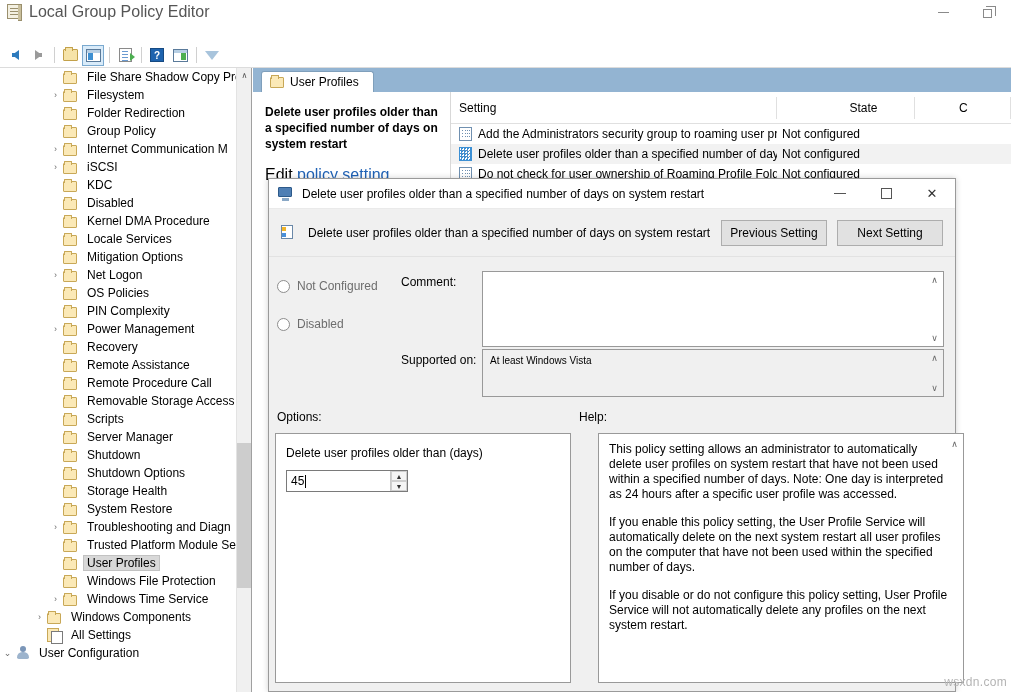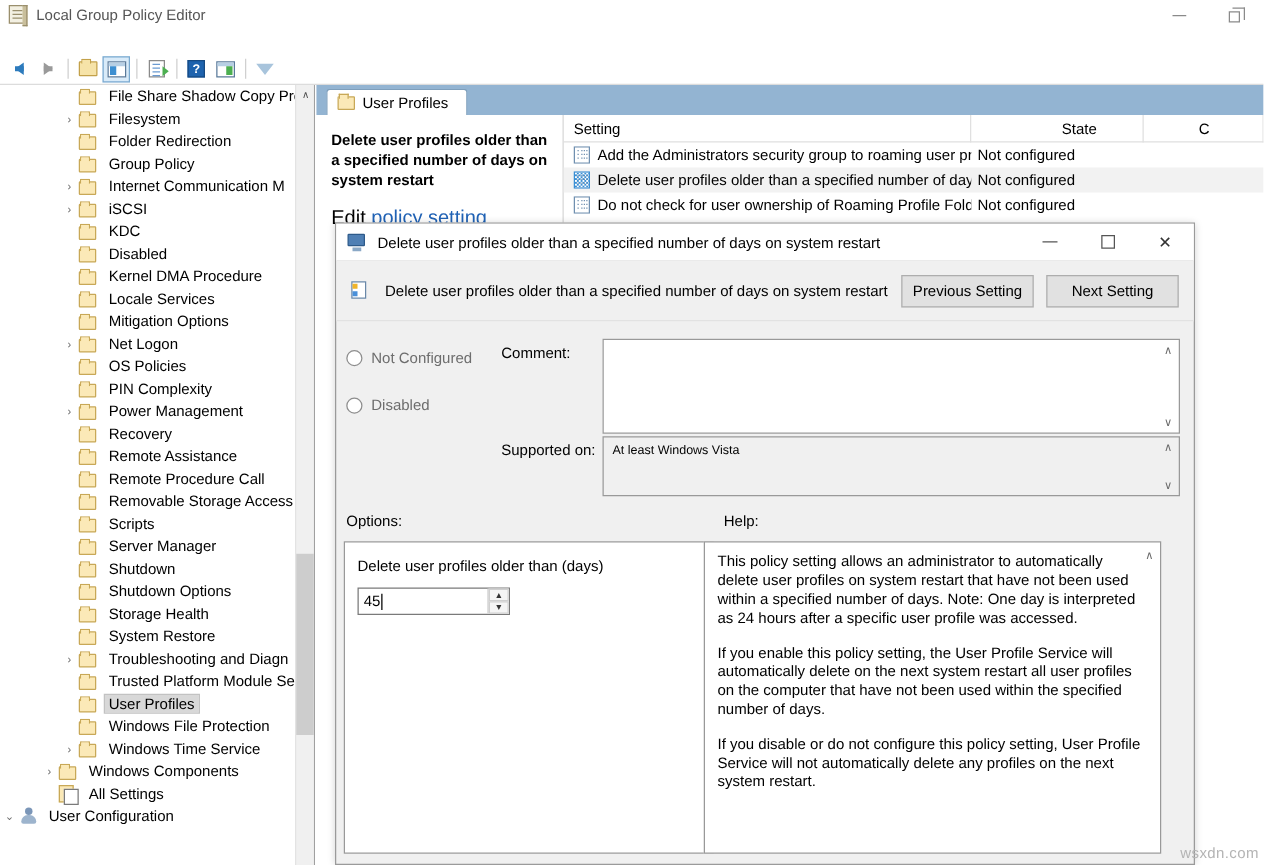--- a/index.html
+++ b/index.html
@@ -49,21 +49,21 @@
   }
   .doc-glyph::after {
     content: "";
     position: absolute; right: -3px; top: -1px;
     width: 3px; height: 15px;
     background: #c9bf9c;
     border: 1px solid #9a8f6d;
     border-left: none;
   }
   .titlebar .title-text {
-    font-size: 12px;
+    font-size: 16px;
     color: #555555;
   }
   .win-controls {
     position: absolute; right: 0; top: 0;
     height: 24px; display: flex;
   }
   .win-btn {
     width: 45px; height: 24px;
     display: flex; align-items: center; justify-content: center;
     color: #7a7a7a;
@@ -351,21 +351,21 @@
     margin-bottom: 14px;
   }
   .edit-line { font-size: 16px; }
   .edit-link { color: #2062b5; text-decoration: underline; }
 
   .list-col {
     flex: 1;
     position: relative;
   }
   .list-header {
-    height: 22px;
+    height: 32px;
     display: flex;
     align-items: center;
     border-bottom: 1px solid #e0e0e0;
     font-size: 12px;
     gap: 36px;
   }
   .lh-cell {
     height: 22px; display: flex; align-items: center;
     padding-left: 8px;
     border-right: 1px solid #e0e0e0;
@@ -579,21 +579,21 @@
   }
   .spin-arrows div {
     flex: 1;
     display: flex; align-items: center; justify-content: center;
     font-size: 7px; color: #333;
     background: #f5f5f5;
     border: 1px solid #cfcfcf;
   }
 
   .help-box {
-    position: absolute; left: 294px; top: 176px;
+    position: absolute; left: 329px; top: 176px;
     width: 366px; height: 250px;
     background: #ffffff;
     border: 1px solid #999999;
     padding: 8px 10px;
     font-size: 12px;
     line-height: 15px;
     overflow: hidden;
   }
   .help-box p { margin: 0 0 13px 0; }
 

